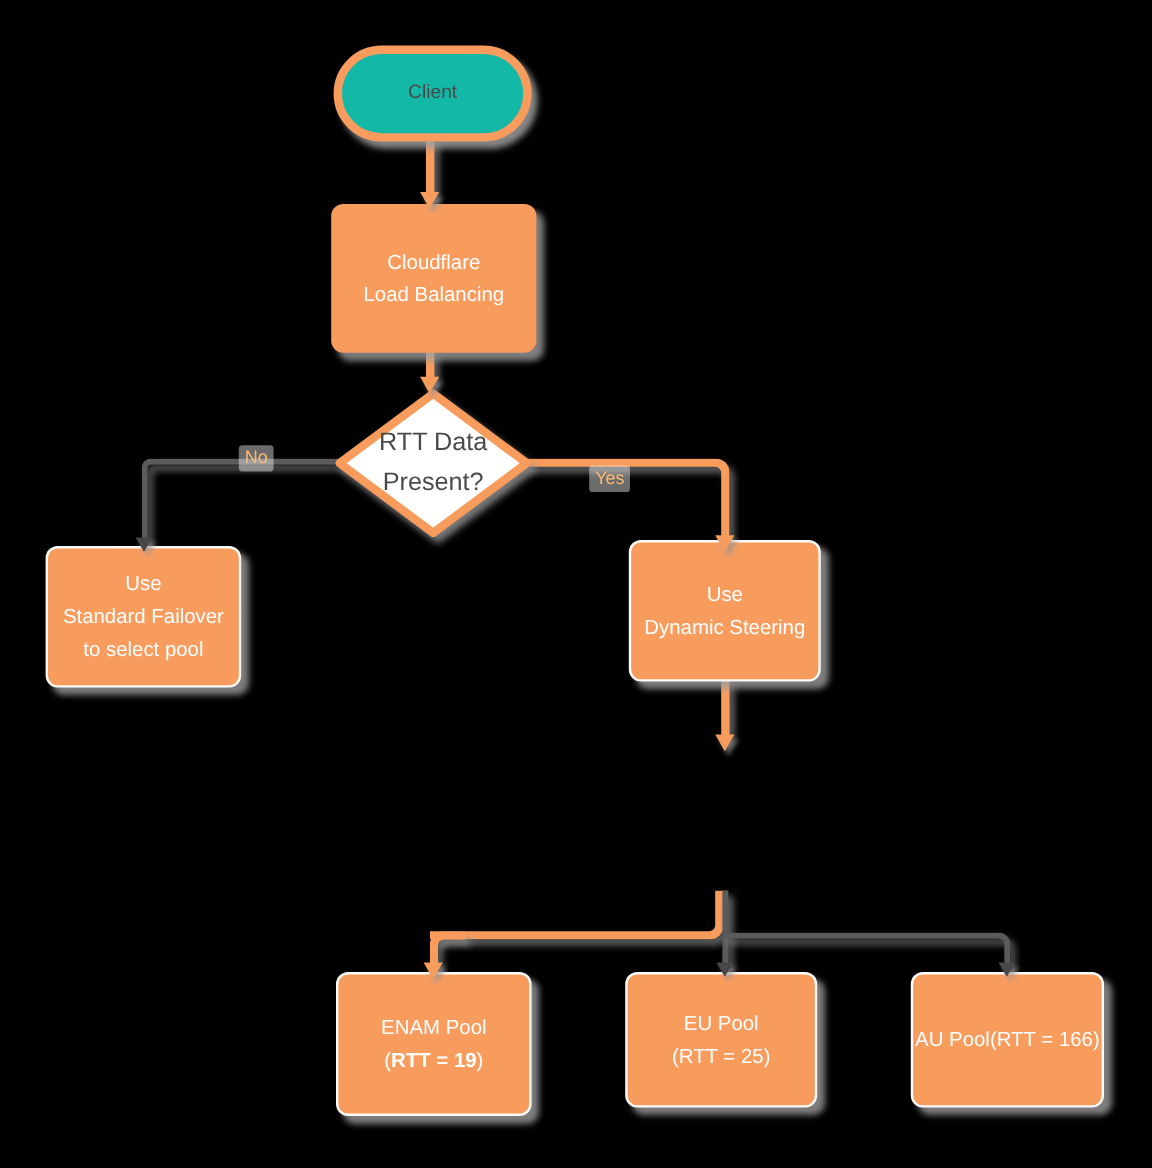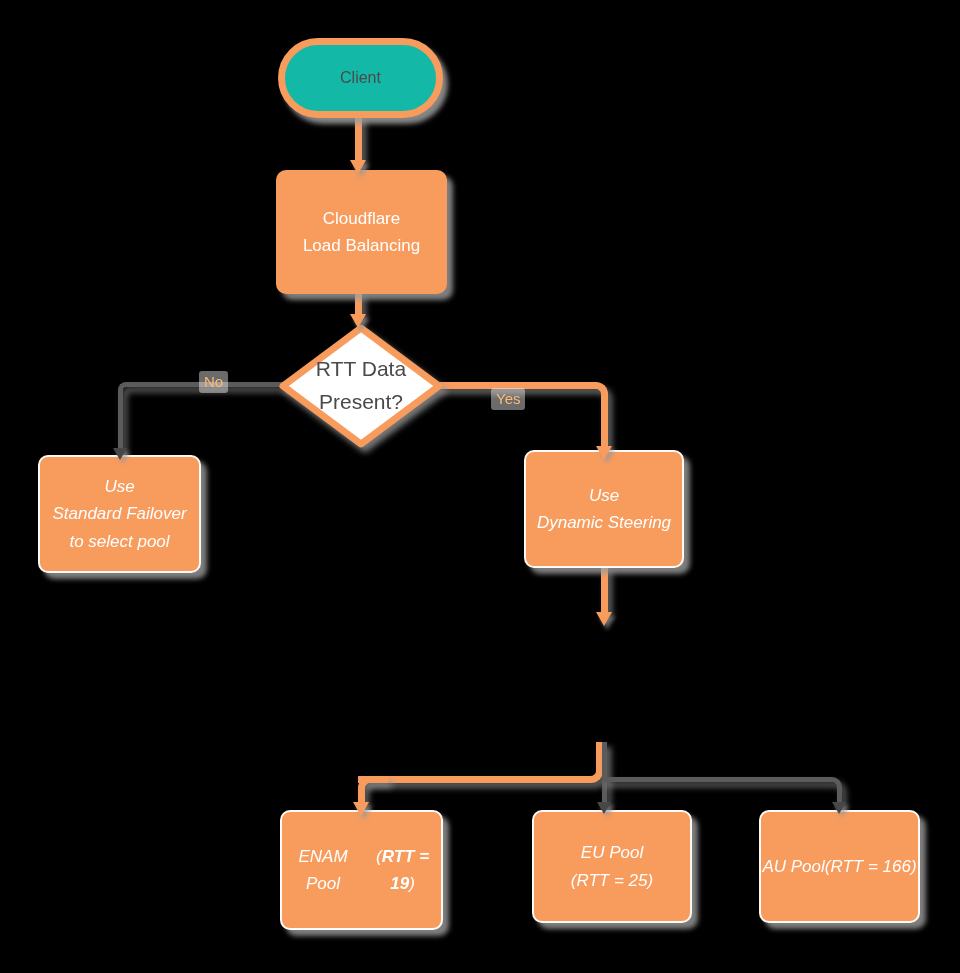--- a/index.html
+++ b/index.html
@@ -14,21 +14,21 @@
   html,body{background:#000;}
   body{font-family:"Liberation Sans","DejaVu Sans",sans-serif;}
   .canvas{position:relative;width:960px;height:973px;background:var(--background);overflow:hidden;}
 
   
   .node{position:absolute;display:flex;align-items:center;justify-content:center;
         text-align:center;white-space:pre-line;z-index:4;}
   .process{background:var(--orange);color:var(--boxText);border-radius:10px;
            font-size:17px;line-height:1.6;
            box-shadow:6px 6px 5px rgba(158,158,158,0.8);}
-  .process.white-border{border:2px solid rgba(255,255,255,0.95);font-style:italic;}
+  .process.white-border{border:2px solid rgba(255,255,255,0.95);}
   .terminator{background:#14b8a6;color:var(--textDark);border:7px solid var(--orange);
               border-radius:42px;font-size:16px;
               box-shadow:5px 6px 5px rgba(158,158,158,0.85);}
   .diamond-wrap{position:absolute;z-index:4;}
   .diamond-wrap svg{display:block;filter:drop-shadow(4px 5px 3px rgba(150,150,150,0.8));}
   .diamond-label{position:absolute;inset:0;display:flex;align-items:center;justify-content:center;
                  text-align:center;white-space:pre-line;color:var(--textDark);font-size:21px;
                  line-height:1.55;z-index:5;}
 
   
@@ -120,26 +120,26 @@
 Standard Failover
 to select pool</span>
   </div>
 
   <div class="node process white-border" style="left:524px;top:450px;width:160px;height:118px;">
     <span>Use
 Dynamic Steering</span>
   </div>
 
 
-  <div class="node process white-border" style="left:280px;top:810px;width:163px;height:120px;flex-direction:row;">
+  <div class="node process white-border" style="left:280px;top:810px;width:163px;height:120px;flex-direction:column;">
     <span>ENAM Pool</span>
     <span><span>(</span><span class="bold">RTT = 19</span><span>)</span></span>
   </div>
 
-  <div class="node process white-border" style="left:521px;top:810px;width:160px;height:113px;flex-direction:column;margin-left:11px;">
+  <div class="node process white-border" style="left:521px;top:810px;width:160px;height:113px;flex-direction:column;">
     <span>EU Pool</span>
     <span><span>(</span><span>RTT = 25</span><span>)</span></span>
   </div>
 
   <div class="node process white-border" style="left:759px;top:810px;width:161px;height:113px;flex-direction:row;">
     <span>AU Pool</span>
     <span><span>(</span><span>RTT = 166</span><span>)</span></span>
   </div>
 
 </div>

